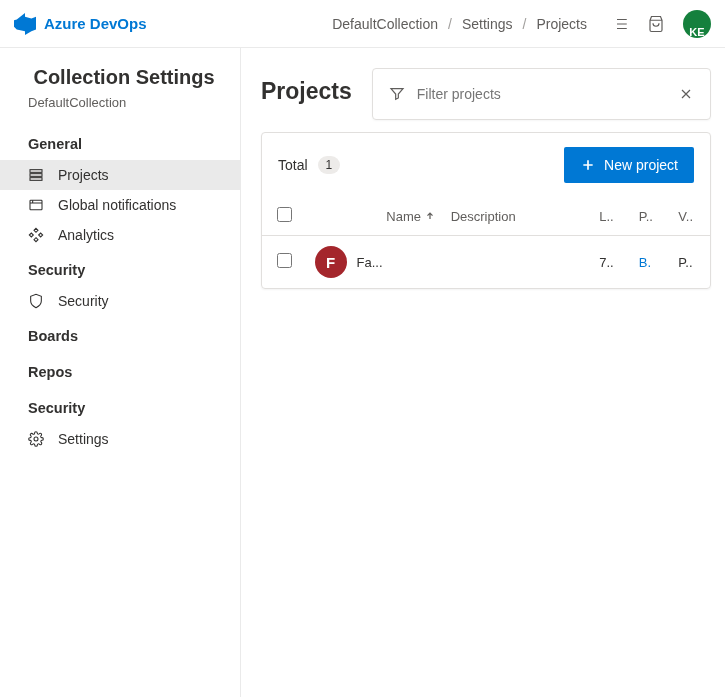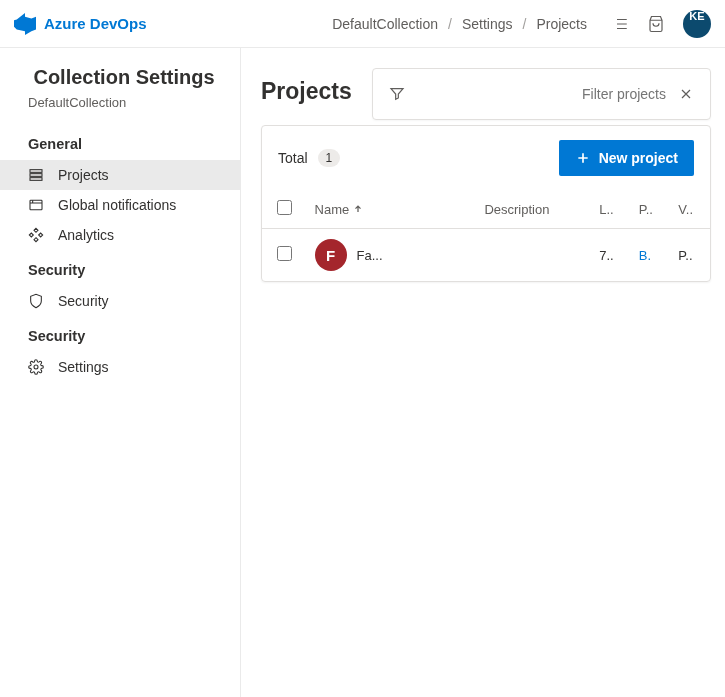--- a/index.html
+++ b/index.html
@@ -5,53 +5,53 @@
   * { box-sizing: border-box; margin: 0; padding: 0; }
   body { font-family: "Segoe UI", -apple-system, sans-serif; font-size: 14px; color: #323130; width: 725px; height: 697px; overflow: hidden; background: #fff; }
   .topbar { height: 48px; display: flex; align-items: center; padding: 0 14px; border-bottom: 1px solid #eaeaea; }
   .brand { display: flex; align-items: center; gap: 8px; font-weight: 600; color: #0078d4; font-size: 15px; }
   .brand svg { width: 22px; height: 22px; }
   .breadcrumb { margin-left: auto; display: flex; align-items: center; gap: 10px; color: #605e5c; }
   .breadcrumb .sep { color: #a19f9d; }
   .breadcrumb span.crumb { cursor: pointer; }
   .topicons { display: flex; align-items: center; gap: 18px; margin-left: 24px; }
   .topicons svg { width: 18px; height: 18px; stroke: #605e5c; cursor: pointer; }
-  .avatar { width: 28px; height: 28px; border-radius: 50%; background: #0c4a6e; color: #fff; display: flex; align-items: flex-start; justify-content: center; font-size: 11px; font-weight: 600; cursor: pointer; }
+  .avatar { width: 28px; height: 28px; border-radius: 50%; background: #15803d; color: #fff; display: flex; align-items: flex-end; justify-content: center; font-size: 11px; font-weight: 600; cursor: pointer; }
   .body { display: flex; height: calc(100% - 48px); }
   .sidebar { width: 241px; border-right: 1px solid #eaeaea; padding: 18px 0 18px 0; overflow-y: auto; }
   .sidebar h1 { font-size: 20px; font-weight: 600; padding: 0 20px 6px 28px; text-align: center; }
   .sidebar .sub { color: #605e5c; padding: 0 20px 14px 28px; font-size: 13px; }
   .group-label { font-weight: 700; font-size: 14.5px; padding: 12px 20px 8px 28px; }
   .nav-item { display: flex; align-items: center; gap: 14px; padding: 7px 20px 7px 28px; cursor: pointer; color: #323130; }
   .nav-item.active { background: #eaeaea; font-weight: 400; }
   .nav-item svg { width: 16px; height: 16px; stroke: #323130; flex-shrink: 0; }
   .main { flex: 1; padding: 20px 14px 20px 20px; overflow: auto; }
   .main-header { display: flex; align-items: flex-start; gap: 20px; }
   .main-header h2 { font-size: 23px; font-weight: 600; padding-top: 10px; }
   .filter-box { flex: 1; border: 1px solid #e1dfdd; border-radius: 4px; height: 52px; display: flex; align-items: center; padding: 0 16px; color: #605e5c; gap: 12px; box-shadow: 0 1px 2px rgba(0,0,0,0.04); }
-  .filter-box input { border: none; outline: none; flex: 1; font-size: 14px; color: #6d28d9; background: transparent; text-align: right; }
+  .filter-box input { border: none; outline: none; flex: 1; font-size: 14px; color: #6d28d9; background: transparent; }
   .filter-box svg { width: 16px; height: 16px; stroke: #605e5c; }
   .filter-box .close { cursor: pointer; }
-  .card { margin-top: 5px; border: 1px solid #e1dfdd; border-radius: 4px; box-shadow: 0 1px 2px rgba(0,0,0,0.05); }
+  .card { margin-top: 12px; border: 1px solid #e1dfdd; border-radius: 4px; box-shadow: 0 1px 2px rgba(0,0,0,0.05); }
   .card-head { display: flex; align-items: center; padding: 14px 16px; }
   .total { display: flex; align-items: center; gap: 10px; }
   .badge { background: #edebe9; border-radius: 10px; padding: 2px 8px; font-size: 12px; color: #323130; }
-  .new-btn { margin-left: auto; background: #0078d4; color: #fff; border: none; border-radius: 2px; height: 36px; padding: 0 16px; font-size: 14px; font-weight: 700; display: flex; align-items: center; gap: 8px; cursor: pointer; }
+  .new-btn { margin-left: auto; background: #0078d4; color: #fff; border: none; border-radius: 2px; height: 36px; padding: 0 16px; font-size: 14px; font-weight: 400; display: flex; align-items: center; gap: 8px; cursor: pointer; }
   .new-btn svg { width: 16px; height: 16px; stroke: #fff; }
   table { width: 100%; border-collapse: collapse; }
   th, td { text-align: left; padding: 10px 8px; font-weight: 400; color: #605e5c; font-size: 13px; white-space: nowrap; overflow: hidden; text-overflow: ellipsis; }
   th { border-bottom: 1px solid #e1dfdd; }
   td { color: #323130; }
   .chk { width: 36px; text-align: center; }
   input[type=checkbox] { width: 15px; height: 15px; cursor: pointer; }
   .sort svg { width: 10px; height: 10px; stroke: #605e5c; }
   .proj-icon { width: 32px; height: 32px; border-radius: 50%; background: #a4262c; color: #fff; display: inline-flex; align-items: center; justify-content: center; font-weight: 600; font-size: 15px; margin-right: 10px; }
   .name-cell { display: flex; align-items: center; }
-  .col-name { width: 110px; }
-  .col-desc { width: 120px; text-align: center; }
+  .col-name { width: 110px; text-align: right; }
+  .col-desc { width: 120px; }
   .col-n { width: 32px; }
   td.link { color: #0078d4; cursor: pointer; }
 </style>
 </head>
 <body>
 
 <div class="topbar">
   <div class="brand">
     <svg viewBox="0 0 24 24" fill="#0078d4">
         <path d="M0 8l3-1 9-7v4l7 2 5-2v14l-5 2-7 4v-4l-9-2-3-3v-7z"></path>
@@ -107,21 +107,23 @@
     </div>
 
     <div class="group-label">Security</div>
     <div class="nav-item">
       <svg viewBox="0 0 24 24" fill="none" stroke-width="1.6">
           <path d="M12 22s8-4 8-10V5l-8-3-8 3v7c0 6 8 10 8 10z"></path>
         </svg>
       <span>Security</span>
     </div>
 
+    <div class="group-label">Boards</div>
 
+    <div class="group-label">Repos</div>
 
     <div class="group-label">Security</div>
     <div class="nav-item">
       <svg viewBox="0 0 24 24" fill="none" stroke-width="1.6">
           <circle cx="12" cy="12" r="3"></circle>
           <path d="M19.4 15a1.7 1.7 0 00.3 1.8l.1.1a2 2 0 11-2.8 2.8l-.1-.1a1.7 1.7 0 00-1.8-.3 1.7 1.7 0 00-1 1.5V21a2 2 0 11-4 0v-.1a1.7 1.7 0 00-1-1.5 1.7 1.7 0 00-1.8.3l-.1.1a2 2 0 11-2.8-2.8l.1-.1a1.7 1.7 0 00.3-1.8 1.7 1.7 0 00-1.5-1H3a2 2 0 110-4h.1a1.7 1.7 0 001.5-1 1.7 1.7 0 00-.3-1.8l-.1-.1a2 2 0 112.8-2.8l.1.1a1.7 1.7 0 001.8.3h0a1.7 1.7 0 001-1.5V3a2 2 0 114 0v.1a1.7 1.7 0 001 1.5 1.7 1.7 0 001.8-.3l.1-.1a2 2 0 112.8 2.8l-.1.1a1.7 1.7 0 00-.3 1.8v0a1.7 1.7 0 001.5 1H21a2 2 0 110 4h-.1a1.7 1.7 0 00-1.5 1z"></path>
         </svg>
       <span>Settings</span>
     </div>
   </div>

